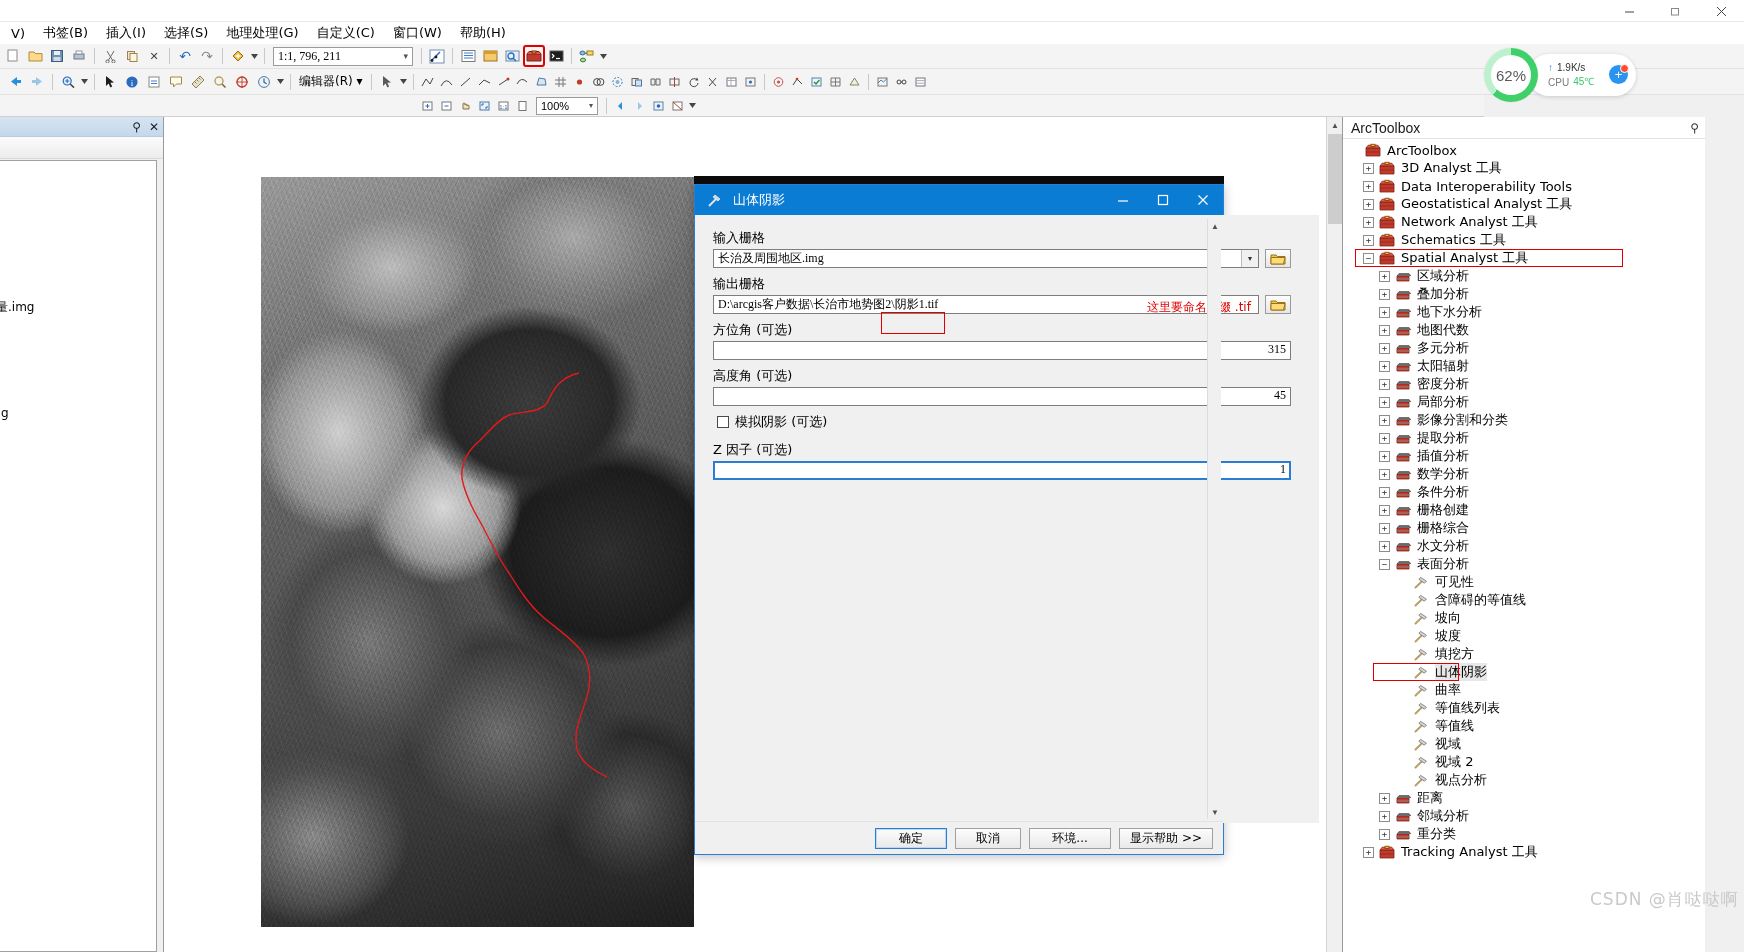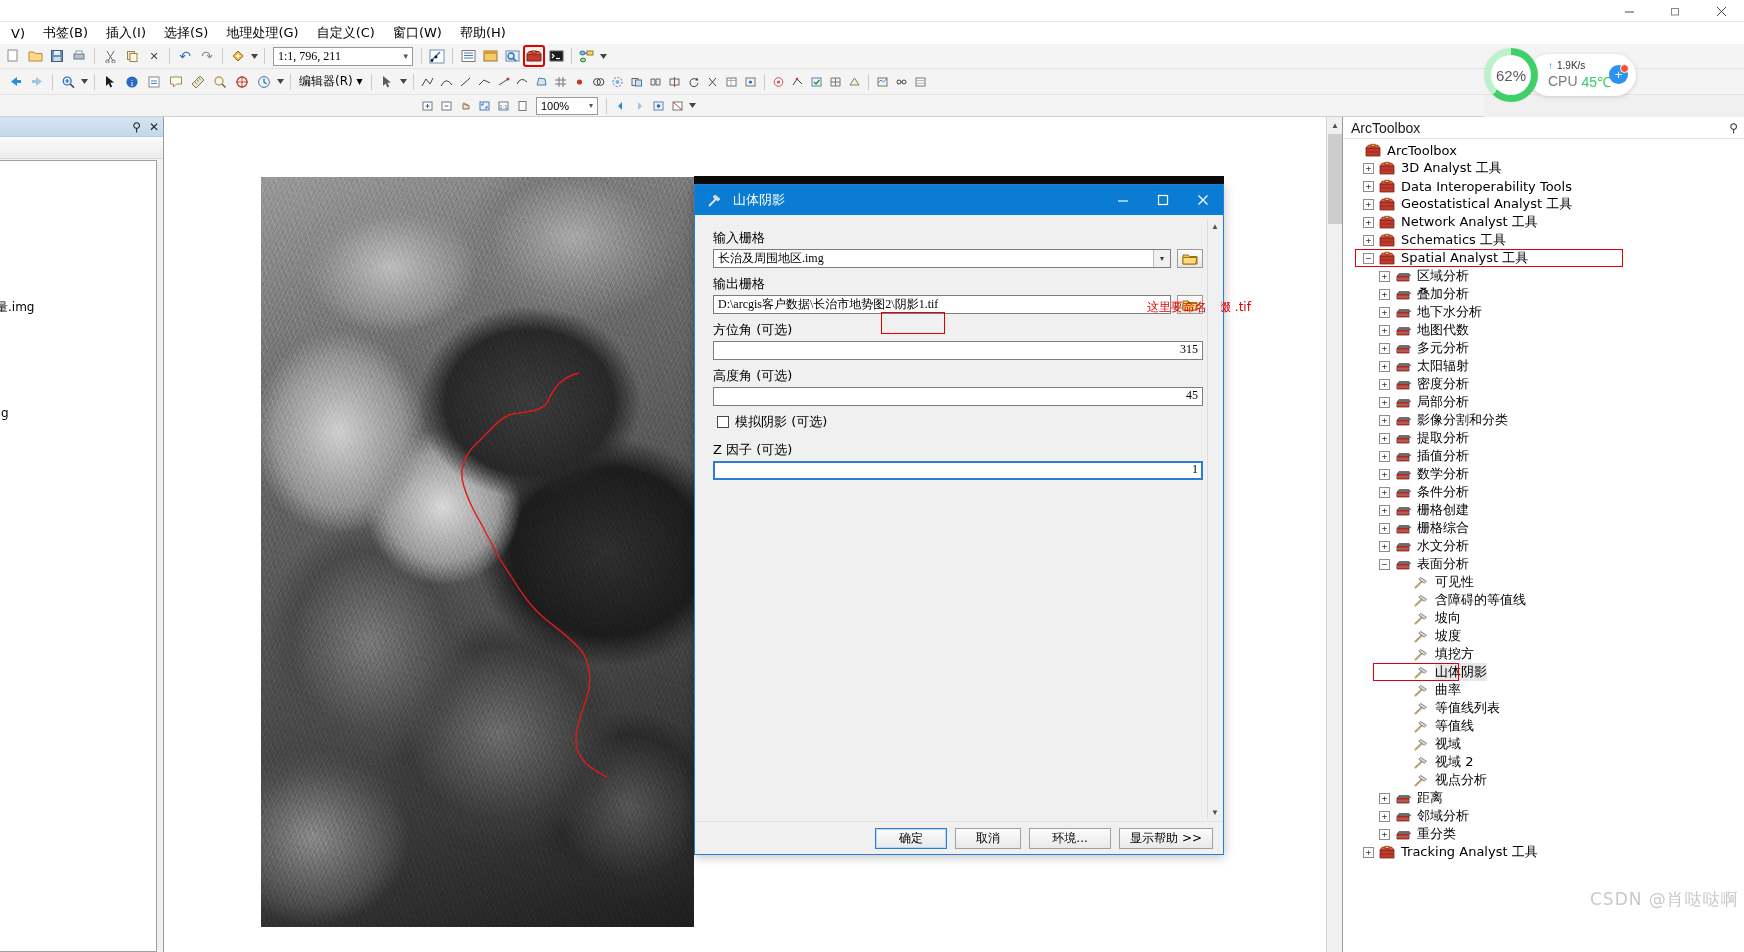--- a/index.html
+++ b/index.html
@@ -83,21 +83,21 @@
   .perf-ring::after{
     content:""; position:absolute; width:40px; height:40px; border-radius:50%; background:#fff;
   }
   .perf-pct { position:relative; z-index:3; font-size:15px; color:#5a5a5a; }
   .perf-card {
     margin-left:-10px; width:108px; height:42px; background:#fff; border-radius:21px;
     box-shadow:0 1px 4px rgba(0,0,0,0.16); display:flex; flex-direction:column;
     justify-content:center; padding-left:20px; position:relative;
   }
   .perf-row1 { display:flex; align-items:center; gap:4px; font-size:10px; color:#333; }
-  .perf-row2 { display:flex; align-items:center; gap:4px; font-size:14px; color:#7a7a7a; margin-top:1px;}
+  .perf-row2 { display:flex; align-items:flex-end; gap:4px; font-size:10px; color:#7a7a7a; margin-top:1px;}
   .perf-temp { color:#38c96a; }
   .perf-up { color:#2e7fe0; font-size:10px; }
   .perf-plus {
     position:absolute; right:8px; top:11px; width:19px; height:19px; border-radius:50%;
     background:#2b93f0; color:#fff; font-size:13px; display:flex; align-items:center;
     justify-content:center; line-height:1;
   }
   .perf-plus::after{
     content:""; position:absolute; right:-1px; top:-1px; width:7px; height:7px;
     border-radius:50%; background:#ff4d2d; border:1px solid #fff;
@@ -162,21 +162,21 @@
     background:#f0f0f0; border-left:1px solid #d4d4d4;
   }
   .sb-arrow {
     width:16px; height:17px; display:flex; align-items:center; justify-content:center;
     font-size:8px; color:#505050; background:#f0f0f0;
   }
   .sb-thumb { position:absolute; top:17px; left:1px; width:14px; height:90px; background:#cdcdcd; }
 
   
   .atb {
-    position:absolute; top:117px; left:1342px; width:402px; height:835px;
+    position:absolute; top:117px; left:1342px; width:363px; height:835px;
     background:#ffffff; border-left:1px solid #9b9b9b;
   }
   .atb-head {
     height:22px; background:#fff; display:flex; align-items:center; justify-content:space-between;
     padding:0 6px 0 8px; border-bottom:1px solid #e3e3e3;
   }
   .atb-title { font-size:14px; color:#1a1a1a; }
   .atb-pin { font-size:12px; color:#333; }
   .atb-tree { position:absolute; top:22px; left:0; width:402px; height:813px; padding-top:2px; }
   .node { display:flex; align-items:center; height:18px; padding-left:6px; white-space:nowrap; }
@@ -199,21 +199,21 @@
     background:#f0f0f0; border:1px solid #2b7cd3; z-index:90;
     box-shadow:0 2px 10px rgba(0,0,0,0.25);
   }
   .dlg-title {
     height:30px; background:#0a7cd4; display:flex; align-items:center; padding-left:12px;
     color:#fff;
   }
   .dlg-title-text { font-size:13px; margin-left:10px; font-family:"DejaVu Sans","Liberation Sans",sans-serif;}
   .dlg-ctrls { margin-left:auto; display:flex; height:30px; }
   .dlg-ctrl { width:40px; display:flex; align-items:center; justify-content:center; }
-  .dlg-body { position:absolute; top:30px; left:0; width:528px; height:608px; background:#f0f0f0; padding:14px 20px 0 18px; }
+  .dlg-body { position:absolute; top:30px; left:0; width:624px; height:608px; background:#f0f0f0; padding:14px 28px 0 18px; }
   .dlg-scroll {
     position:absolute; right:2px; top:34px; width:14px; height:600px; background:#f0f0f0;
     border-left:1px solid #dcdcdc;
   }
   .dlg-scroll .sb-arrow { width:14px; height:14px; }
   .field-label {
     font-size:13px; color:#000; margin-bottom:2px; font-family:"DejaVu Sans","Liberation Sans",sans-serif;
   }
   .field-row { display:flex; align-items:stretch; margin-bottom:7px; }
   .txtin {

